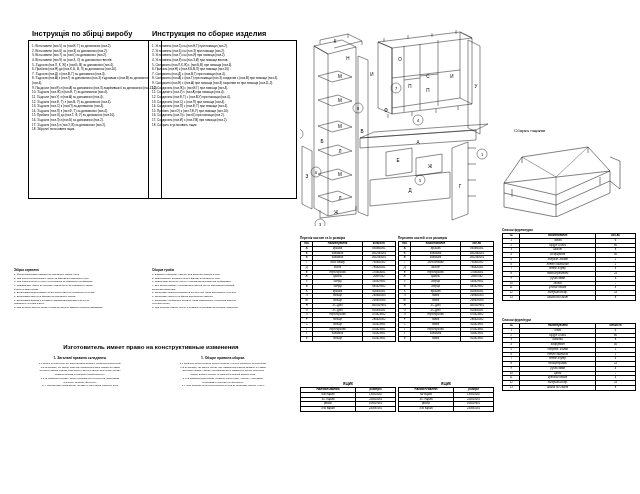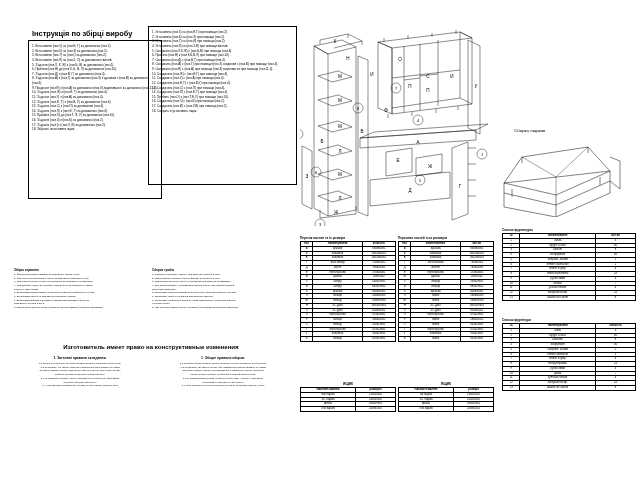--- a/index.html
+++ b/index.html
@@ -78,20 +78,21 @@
           <li>14. З'єднати (поз.П) з (поз.Ф, Т) за допомогою (поз.4).</li>
           <li>15. Прибити (поз.О) до (поз.Т, Ф, У) за допомогою (поз.10).</li>
           <li>16. З'єднати (поз.З) з (поз.Б) за допомогою (поз.2).</li>
           <li>17. З'єднати (поз.І) з (поз.У, В) за допомогою (поз.2).</li>
           <li>18. Зібрати і встановити ящик.</li>
         </ul>
     </div>
   </div>
 
   <div class="box" id="ru-panel">
+    <div class="panel-h">Инструкция по сборке изделия</div>
     <div class="panel-body">
       <ul class="steps" id="ru-steps">
           <li>1. Установить (поз.5) на (поз.Е,Г) при помощи (поз.2).</li>
           <li>2. Установить (поз.6) на (поз.3) при помощи (поз.2).</li>
           <li>3. Установить (поз.7) на (поз.И) при помощи (поз.2).</li>
           <li>4. Установить (поз.9) на (поз.3,И) при помощи винтов.</li>
           <li>5. Соединить (поз.Л,К,Ж) с (поз.Б,В) при помощи (поз.4).</li>
           <li>6. Прибить (поз.Н) к (поз.К,Б,В,Л) при помощи (поз.10) .</li>
           <li>7. Соединить (поз.Д) с (поз.В,Г) при помощи (поз.4).</li>
           <li>8. Соединить (поз.А) с (поз.Г) при помощи (поз.3) соединив с (поз.В) при помощи (поз.4).</li>

